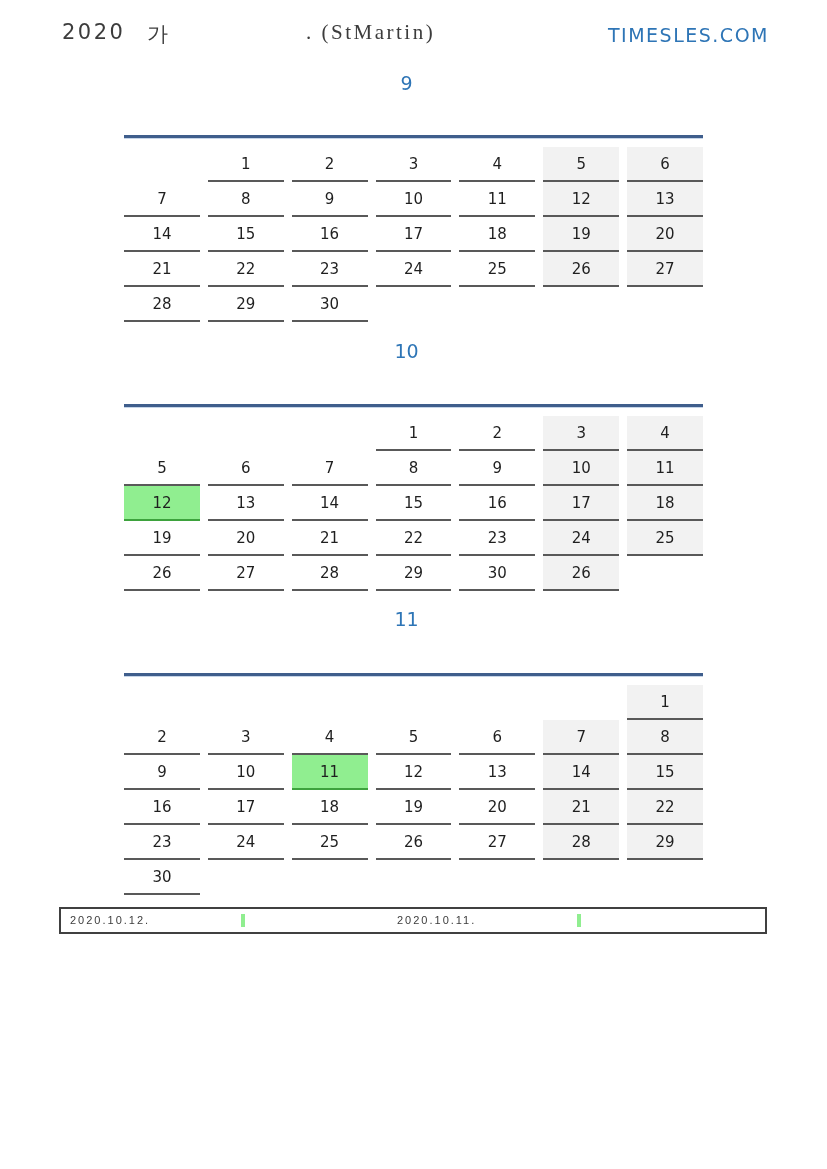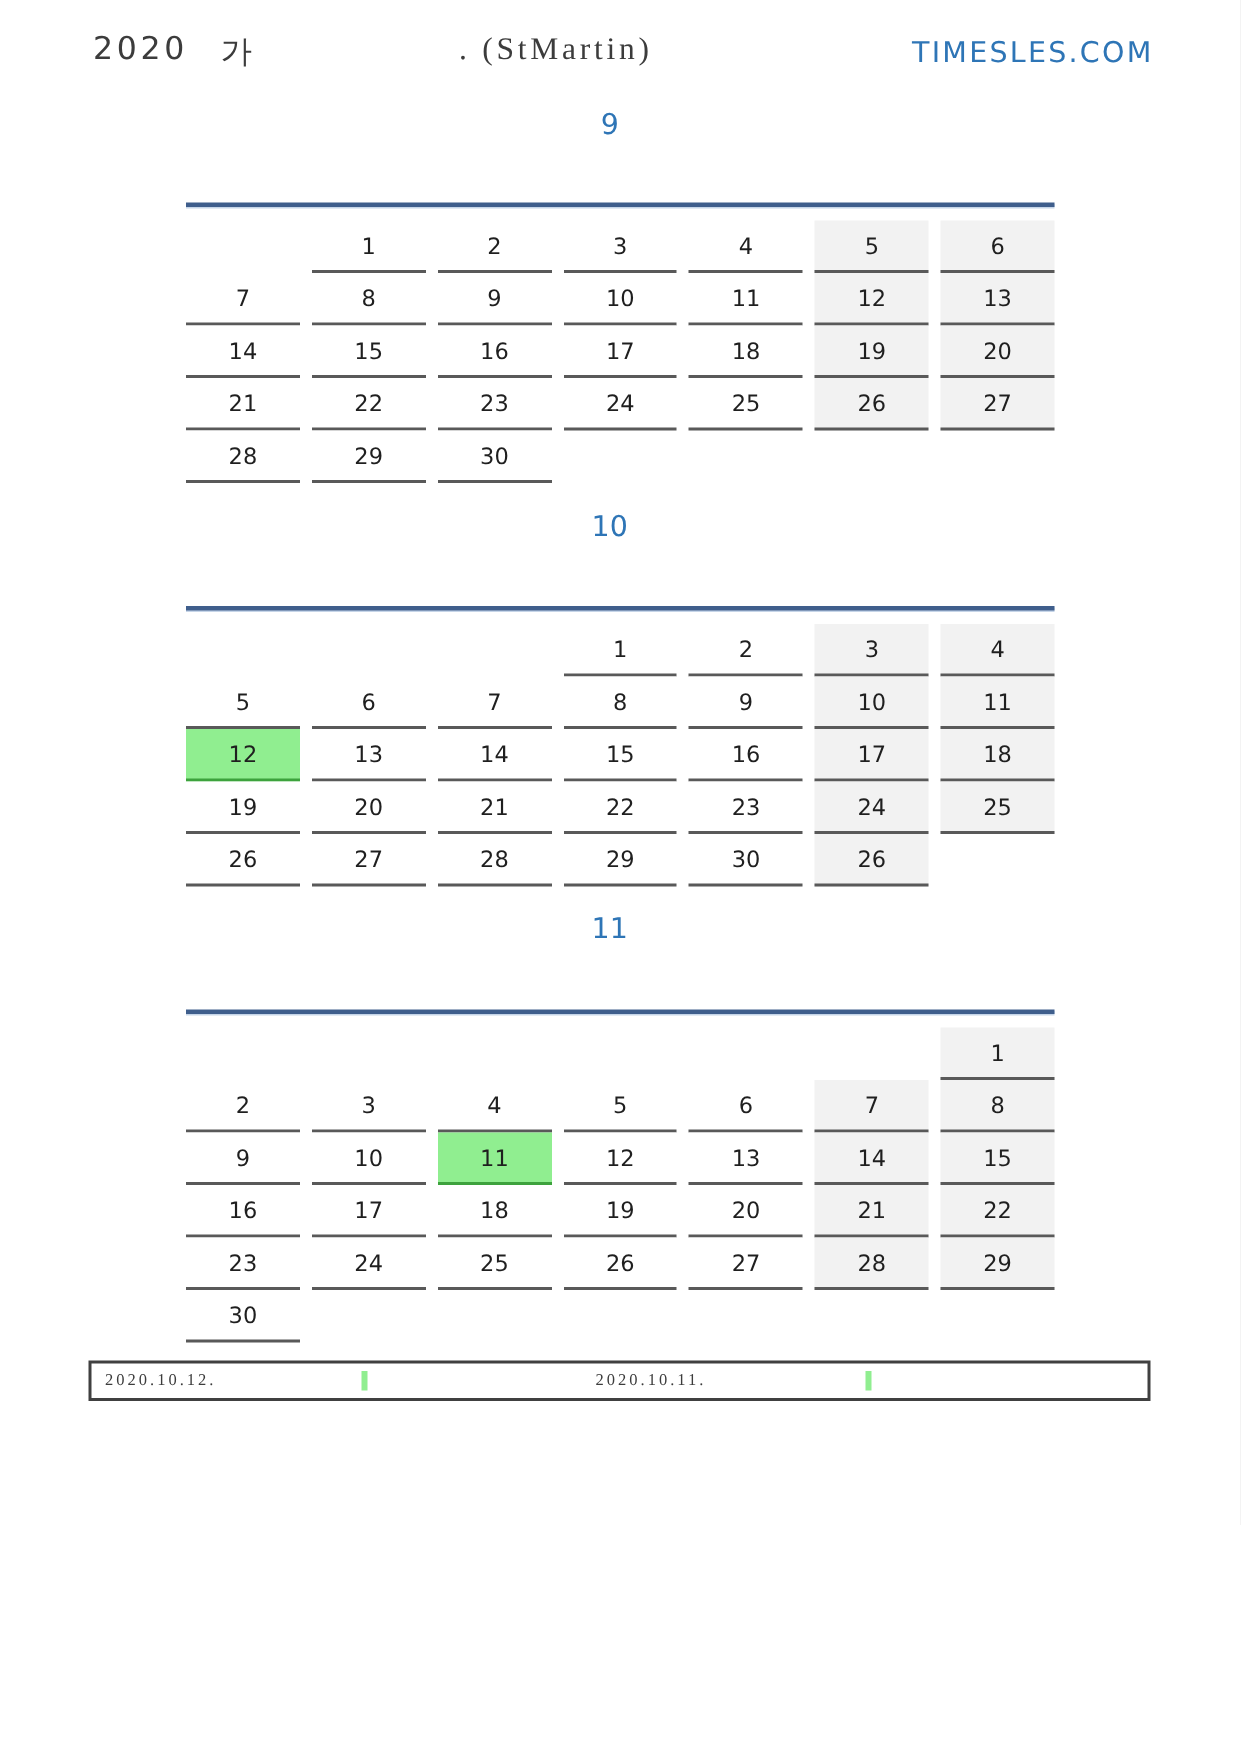--- a/index.html
+++ b/index.html
@@ -69,21 +69,21 @@
   .cell.h { background: var(--green, #90ee90); border-bottom-color: var(--green-border, #3da23d); }
   
   .legend {
     position: absolute; left: 59px; top: 907px;
     width: 704px; height: 23px;
     border: 2px solid var(--footer-border, #404040);
     background: #ffffff;
   }
   .legend-date {
     position: absolute; top: 0; height: 23px; line-height: 23px;
-    font-family: Liberation Serif, serif;
+    font-family: Liberation Sans, sans-serif;
     font-size: 11px; letter-spacing: 2px;
     color: #3c3c3c;
     white-space: pre;
   }
   .legend-date.d1 { left: 9px; }
   .legend-date.d2 { left: 336px; }
   .legend-swatch {
     position: absolute; top: 5px; width: 4px; height: 13px;
     background: var(--green, #90ee90);
   }

